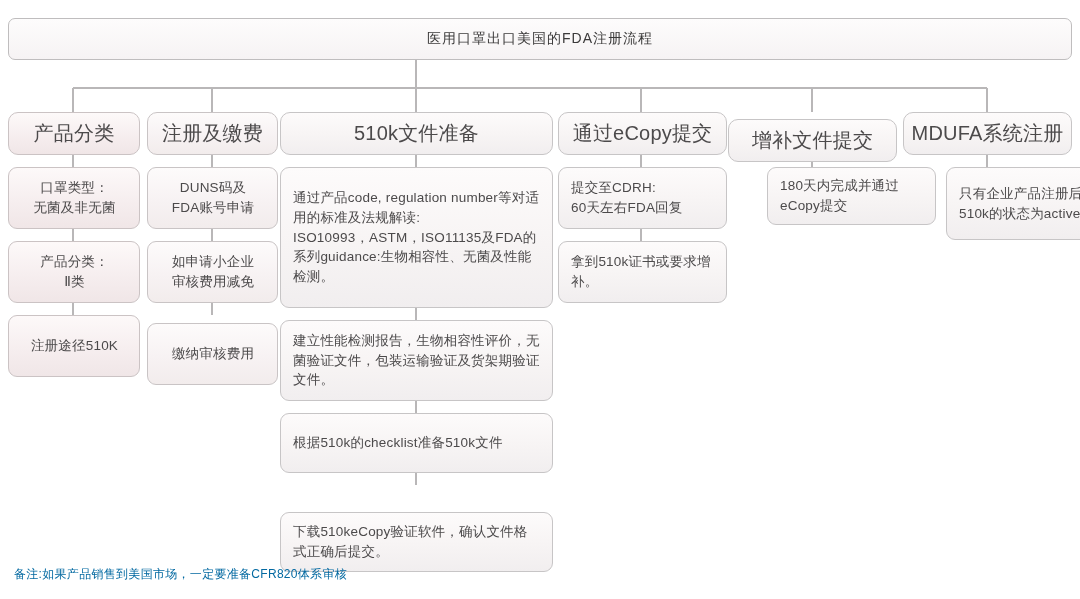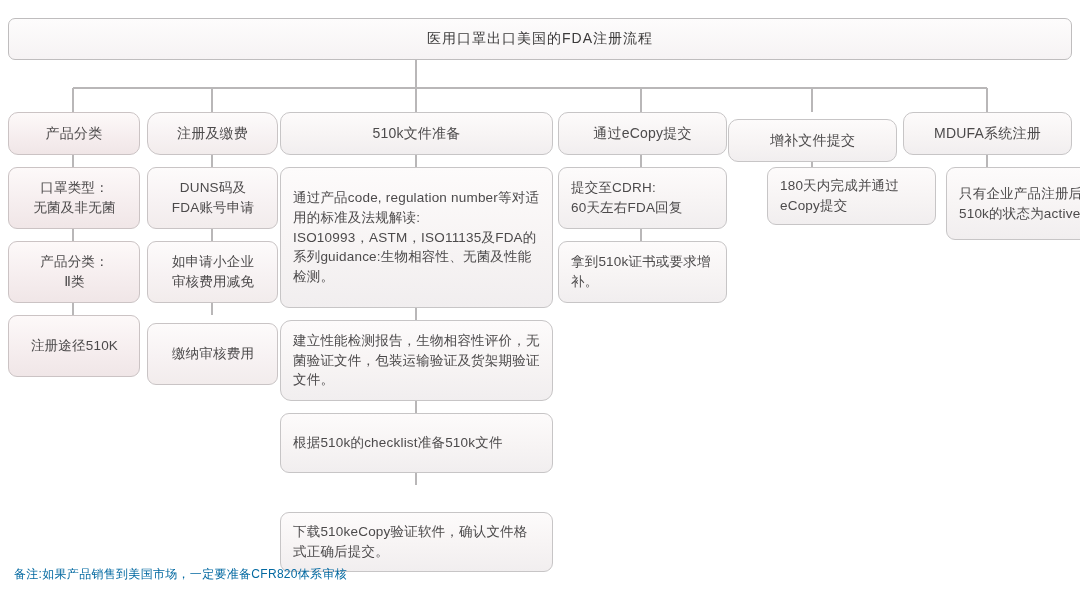--- a/index.html
+++ b/index.html
@@ -62,21 +62,21 @@
     letter-spacing: 1px;
     font-weight: 400;
   }
 
   
   .col-head {
     display: flex;
     align-items: center;
     justify-content: center;
     text-align: center;
-    font-size: 14px;
+    font-size: 20px;
     color: #4c4a4b;
     border-radius: 10px;
   }
 
   
   .leaf {
     padding: 9px 11px 9px 12px;
     display: flex;
     align-items: center;
   }
@@ -161,21 +161,21 @@
 无菌及非无菌</span>
   </div>
   <div class="node leaf center tint" style="left:8px;  top:241px; width:132px; height:62px;">
     <span class="txt">产品分类：
 Ⅱ类</span>
   </div>
   <div class="node leaf center tint" style="left:8px;  top:315px; width:132px; height:62px;">
     <span class="txt">注册途径510K</span>
   </div>
 
-  <div class="node col-head tint2" style="left:147px; top:112px; width:131px; height:43px;border-radius:13px;">
+  <div class="node col-head tint2" style="left:147px; top:112px; width:131px; height:43px;">
     <span>注册及缴费</span>
   </div>
   <div class="node leaf center tint2" style="left:147px; top:167px; width:131px; height:62px;">
     <span class="txt">DUNS码及
 FDA账号申请</span>
   </div>
   <div class="node leaf center tint2" style="left:147px; top:241px; width:131px; height:62px;">
     <span class="txt">如申请小企业
 审核费用减免</span>
   </div>
@@ -183,21 +183,21 @@
     <span class="txt">缴纳审核费用</span>
   </div>
 
   <div class="node col-head" style="left:280px; top:112px; width:273px; height:43px;">
     <span>510k文件准备</span>
   </div>
   <div class="node leaf" style="left:280px; top:167px; width:273px; height:141px;">
     <span class="txt">通过产品code, regulation number等对适用的标准及法规解读:
 ISO10993，ASTM，ISO11135及FDA的系列guidance:生物相容性、无菌及性能检测。</span>
   </div>
-  <div class="node leaf" style="left:280px; top:320px; width:273px; height:81px;border-radius:11px;">
+  <div class="node leaf" style="left:280px; top:320px; width:273px; height:81px;">
     <span class="txt">建立性能检测报告，生物相容性评价，无菌验证文件，包装运输验证及货架期验证文件。</span>
   </div>
   <div class="node leaf" style="left:280px; top:413px; width:273px; height:60px;">
     <span class="txt">根据510k的checklist准备510k文件</span>
   </div>
   <div class="node leaf" style="left:280px; top:488px; width:273px; height:60px;margin-top:24px;">
     <span class="txt">下载510keCopy验证软件，确认文件格式正确后提交。</span>
   </div>
 
   <div class="node col-head" style="left:558px; top:112px; width:169px; height:43px;">

